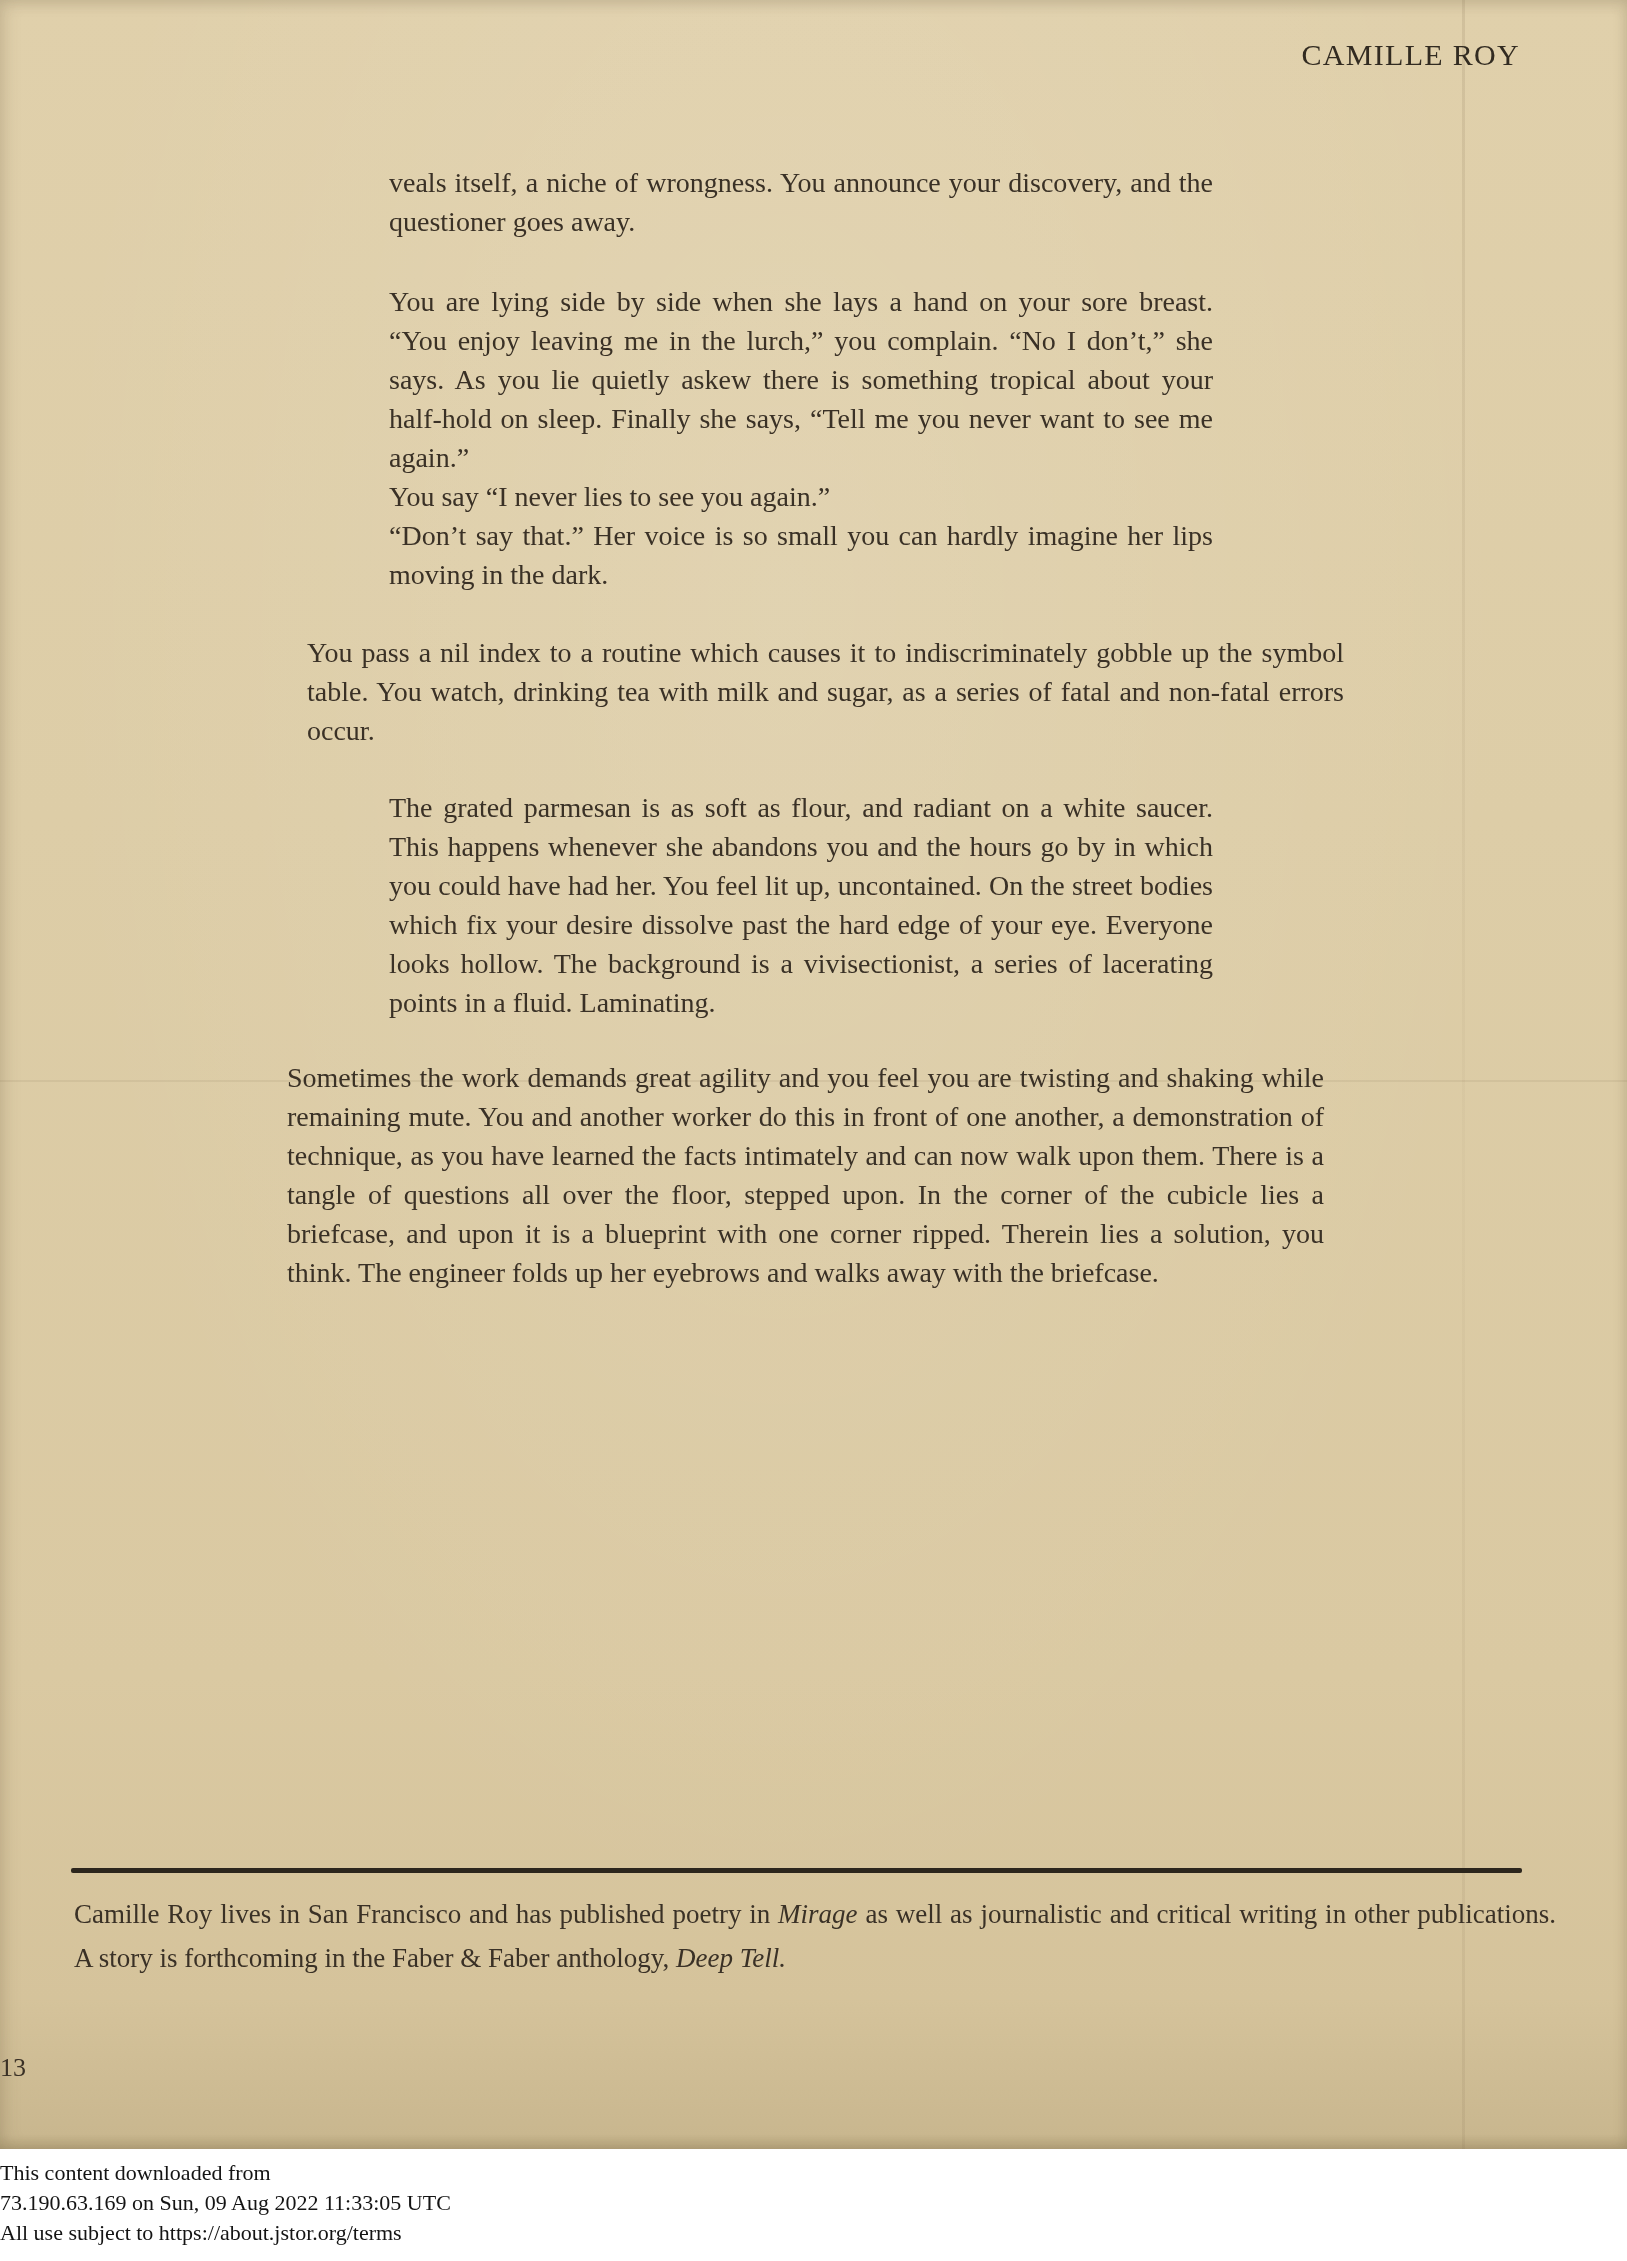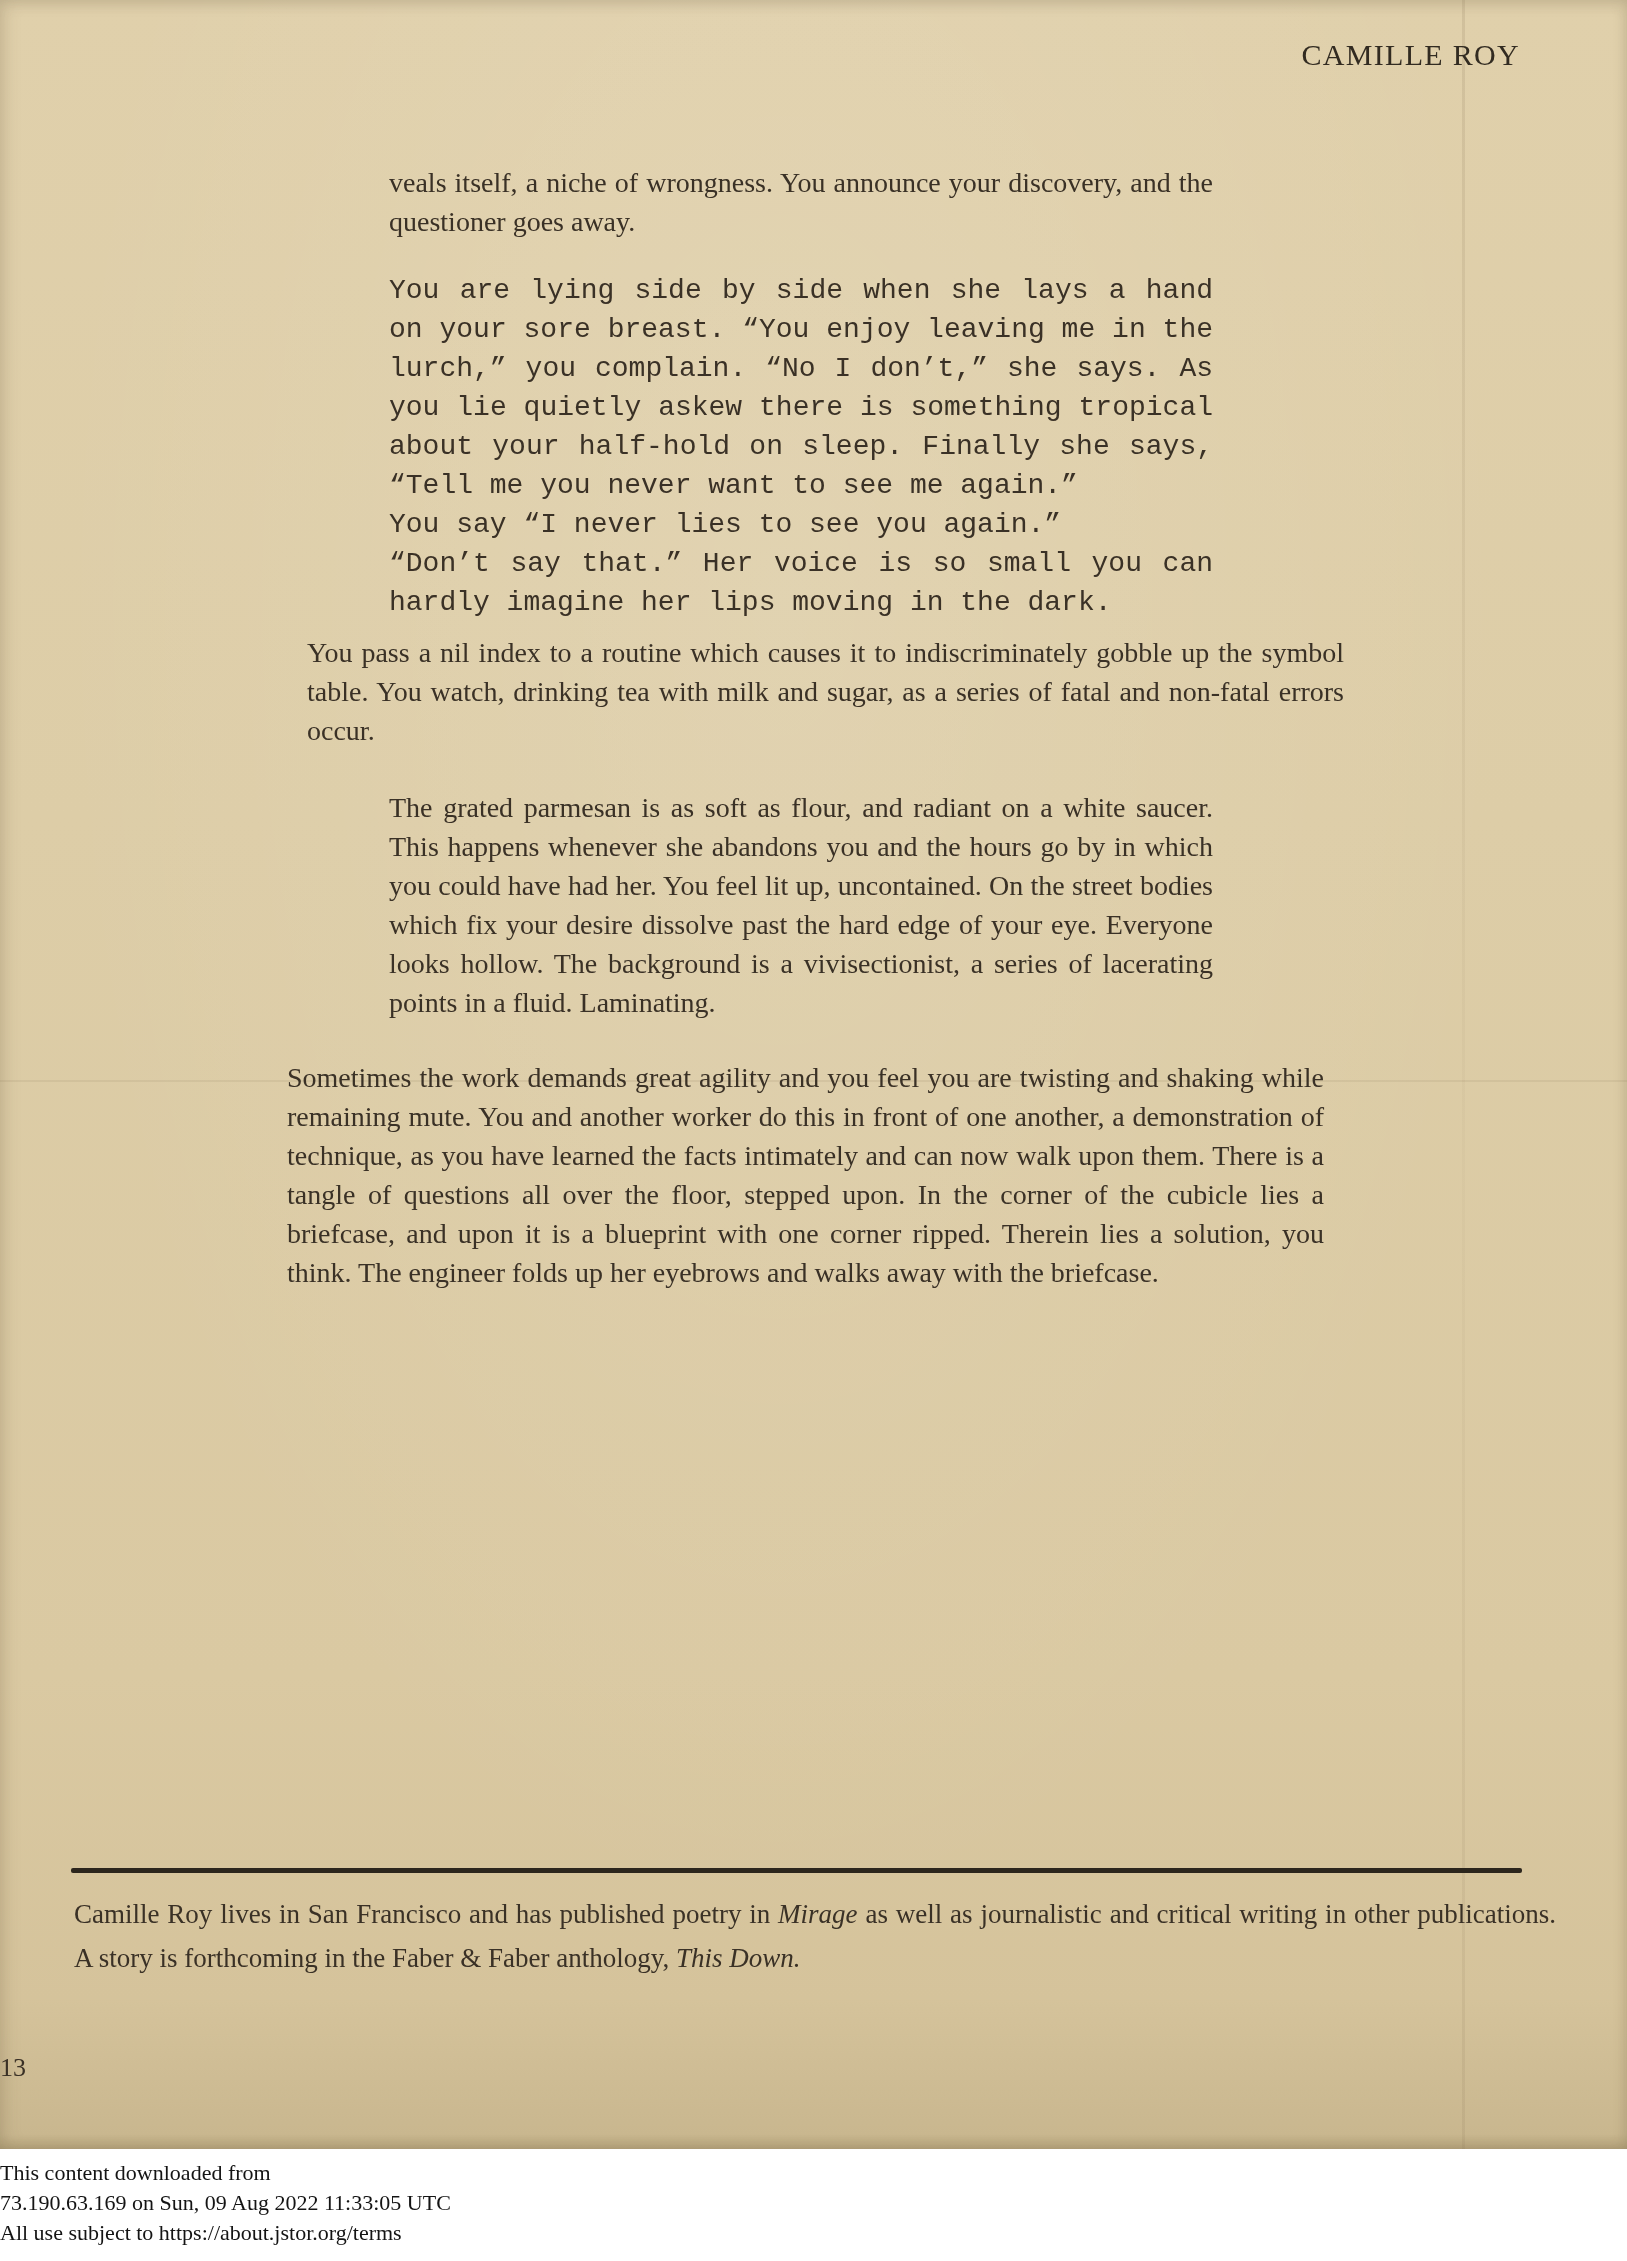--- a/index.html
+++ b/index.html
@@ -43,21 +43,21 @@
   .block {
     position: absolute;
     text-align: justify;
     font-size: 28px;
     line-height: 39px;
     color: #3a3126;
   }
   .indented { left: 389px; width: 824px; }
   .fullwidth { left: 287px; width: 1037px; line-height: 39px; }
   .p1 { top: 147px; margin-top: 16px; }
-  .p2 { top: 271px; font-family: Liberation Mono, monospace; }
+  .p2 { top: 282px; }
   .p3 { top: 633px; margin-left: 20px; }
   .p4 { top: 788px; line-height: 39px; }
   .p5 { top: 1058px; }
   .rule {
     position: absolute;
     top: 1868px; left: 71px;
     width: 1451px; height: 4.6px;
     background: #2c261d;
     border-radius: 2px;
   }
@@ -112,21 +112,21 @@
     </div>
 
     <div class="block fullwidth p3">You pass a nil index to a routine which causes it to indiscriminately gobble up the symbol table. You watch, drinking tea with milk and sugar, as a series of fatal and non-fatal errors occur.</div>
 
     <div class="block indented p4">The grated parmesan is as soft as flour, and radiant on a white saucer. This happens whenever she abandons you and the hours go by in which you could have had her. You feel lit up, uncontained. On the street bodies which fix your desire dissolve past the hard edge of your eye. Everyone looks hollow. The background is a vivisectionist, a series of lacerating points in a fluid. Laminating.</div>
 
     <div class="block fullwidth p5">Sometimes the work demands great agility and you feel you are twisting and shaking while remaining mute. You and another worker do this in front of one another, a demonstration of technique, as you have learned the facts intimately and can now walk upon them. There is a tangle of questions all over the floor, stepped upon. In the corner of the cubicle lies a briefcase, and upon it is a blueprint with one corner ripped. Therein lies a solution, you think. The engineer folds up her eyebrows and walks away with the briefcase.</div>
 
     <div class="rule"></div>
 
-    <div class="bio"><span>Camille Roy lives in San Francisco and has published poetry in </span><span class="it">Mirage</span><span> as well as journalistic and critical writing in other publications. A story is forthcoming in the Faber &amp; Faber anthology, </span><span class="it">This Down.</span></div>
+    <div class="bio"><span>Camille Roy lives in San Francisco and has published poetry in </span><span class="it">Mirage</span><span> as well as journalistic and critical writing in other publications. A story is forthcoming in the Faber &amp; Faber anthology, </span><span class="it">Deep Tell.</span></div>
 
     <div class="pageno">13</div>
 
   </div>
 
   <div class="jstor">
     <div>This content downloaded from</div>
     <div>73.190.63.169 on Sun, 09 Aug 2022 11:33:05 UTC</div>
     <div>All use subject to https://about.jstor.org/terms</div>
   </div>

